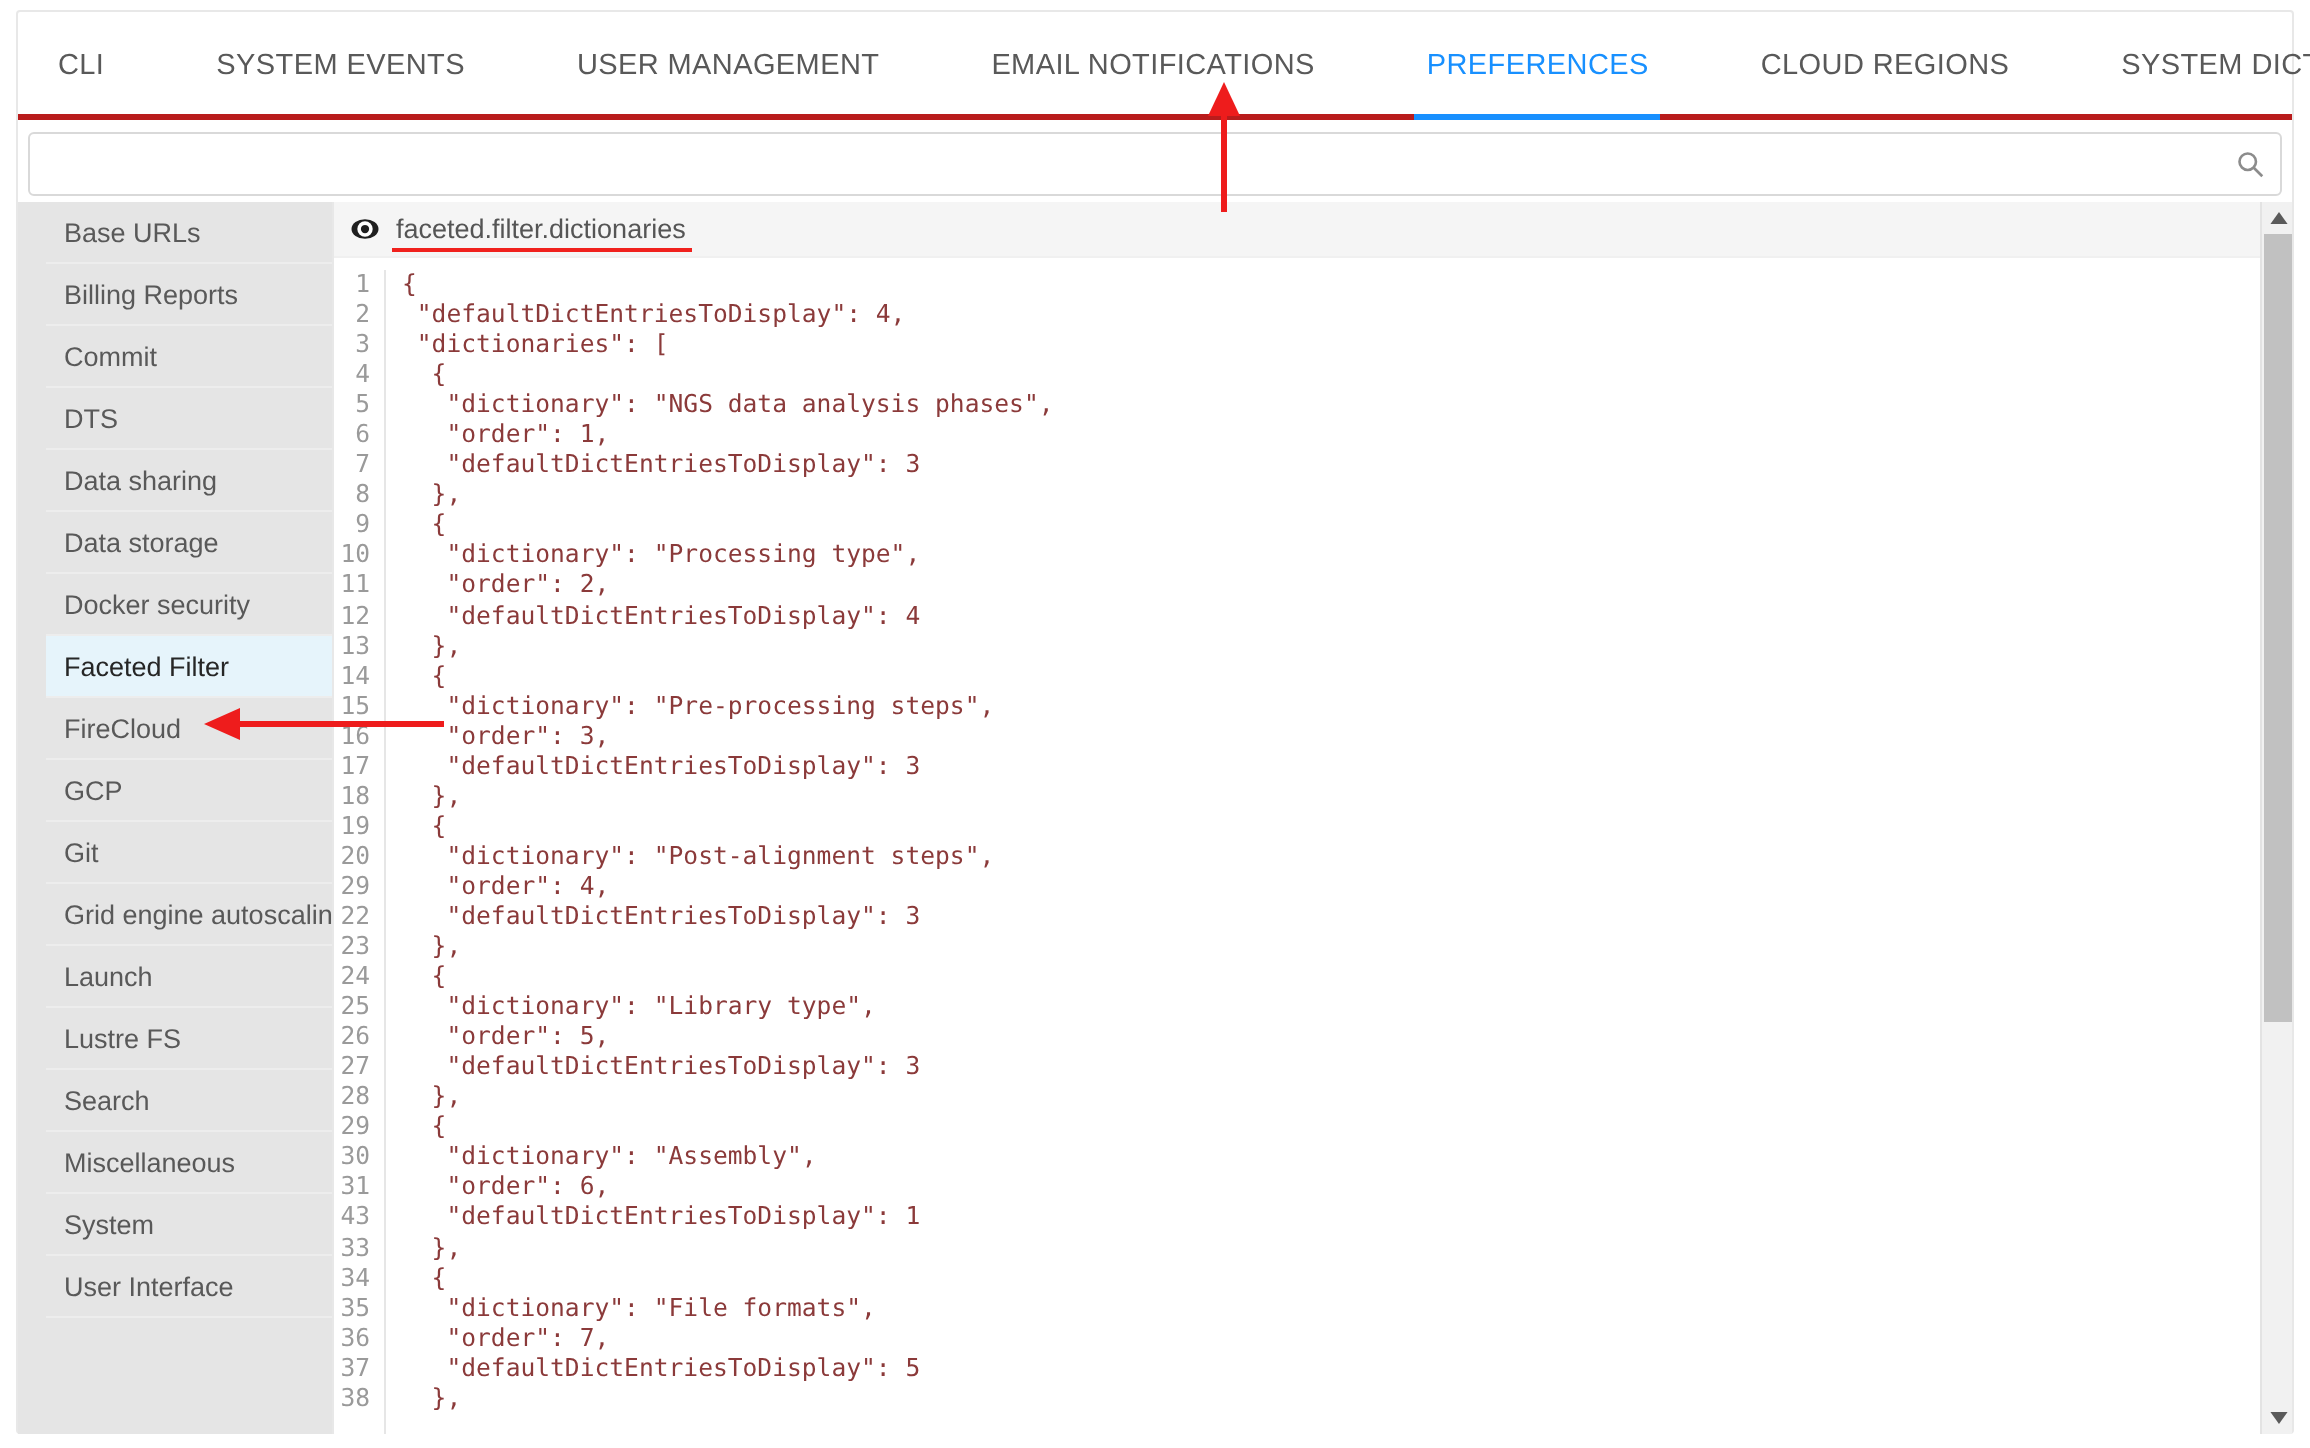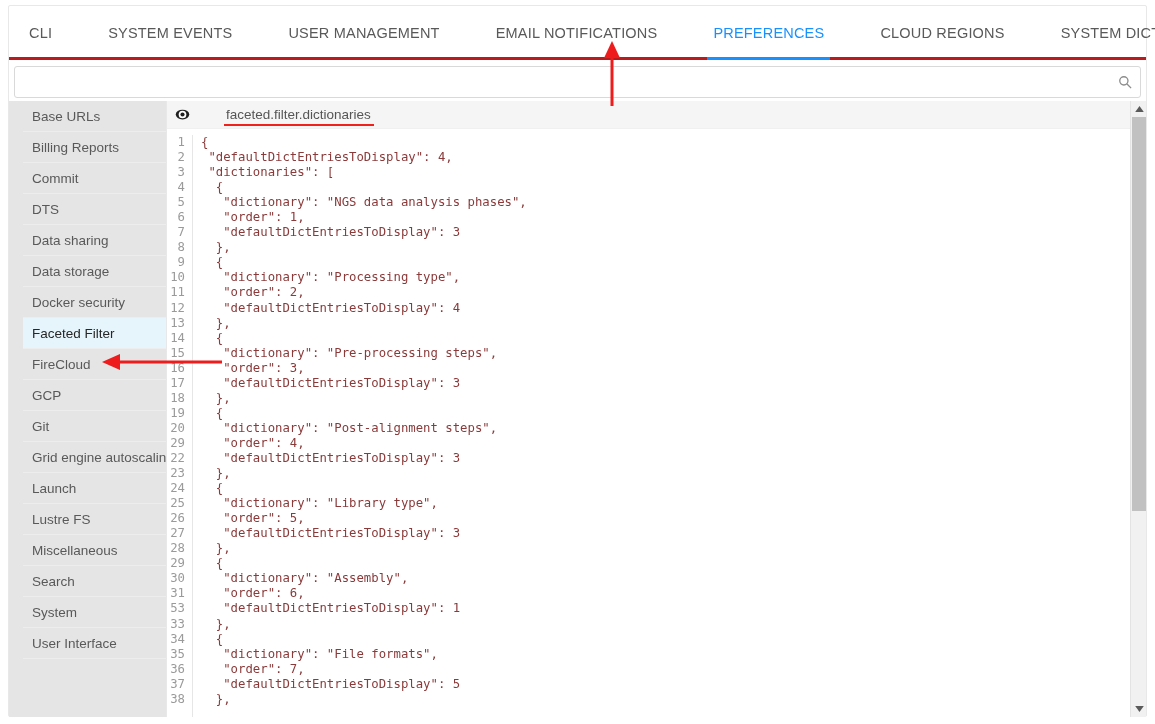--- a/index.html
+++ b/index.html
@@ -144,21 +144,20 @@
     overflow: hidden;
   }
   .content-head {
     position: relative;
     height: 28px;
     background: #f5f5f5;
     display: flex;
     align-items: center;
     padding-left: 8px;
     border-bottom: 1px solid #f0f0f0;
-    gap: 28px;
   }
   .eye-icon {
     width: 15px; height: 15px;
     margin-right: 8px;
     flex: 0 0 15px;
     color: #1f1f1f;
   }
   .content-title {
     position: relative;
     font-size: 13.5px;
@@ -279,22 +278,22 @@
         <div class="side-item">Data sharing</div>
         <div class="side-item">Data storage</div>
         <div class="side-item">Docker security</div>
         <div class="side-item selected">Faceted Filter</div>
         <div class="side-item">FireCloud</div>
         <div class="side-item">GCP</div>
         <div class="side-item">Git</div>
         <div class="side-item">Grid engine autoscaling</div>
         <div class="side-item">Launch</div>
         <div class="side-item">Lustre FS</div>
+        <div class="side-item">Search</div>
         <div class="side-item">Miscellaneous</div>
-        <div class="side-item">Search</div>
         <div class="side-item">System</div>
         <div class="side-item">User Interface</div>
       </div>
 
     <div class="content">
 
       <div class="content-head">
         <span class="eye-icon">
           <svg viewBox="0 0 16 16" fill="none">
             <ellipse cx="8" cy="8" rx="7.2" ry="5.2" fill="#1f1f1f"></ellipse>
@@ -332,21 +331,21 @@
               <div>22</div>
               <div>23</div>
               <div>24</div>
               <div>25</div>
               <div>26</div>
               <div>27</div>
               <div>28</div>
               <div>29</div>
               <div>30</div>
               <div>31</div>
-              <div>53</div>
+              <div>43</div>
               <div>33</div>
               <div>34</div>
               <div>35</div>
               <div>36</div>
               <div>37</div>
               <div>38</div>
             </div>
           <div class="code-lines" id="code-host"><div>{</div><div> "defaultDictEntriesToDisplay": 4,</div><div> "dictionaries": [</div><div>  {</div><div>   "dictionary": "NGS data analysis phases",</div><div>   "order": 1,</div><div>   "defaultDictEntriesToDisplay": 3</div><div>  },</div><div>  {</div><div>   "dictionary": "Processing type",</div><div>   "order": 2,</div><div>   "defaultDictEntriesToDisplay": 4</div><div>  },</div><div>  {</div><div>   "dictionary": "Pre-processing steps",</div><div>   "order": 3,</div><div>   "defaultDictEntriesToDisplay": 3</div><div>  },</div><div>  {</div><div>   "dictionary": "Post-alignment steps",</div><div>   "order": 4,</div><div>   "defaultDictEntriesToDisplay": 3</div><div>  },</div><div>  {</div><div>   "dictionary": "Library type",</div><div>   "order": 5,</div><div>   "defaultDictEntriesToDisplay": 3</div><div>  },</div><div>  {</div><div>   "dictionary": "Assembly",</div><div>   "order": 6,</div><div>   "defaultDictEntriesToDisplay": 1</div><div>  },</div><div>  {</div><div>   "dictionary": "File formats",</div><div>   "order": 7,</div><div>   "defaultDictEntriesToDisplay": 5</div><div>  },</div></div>
         </div>
       </div>

